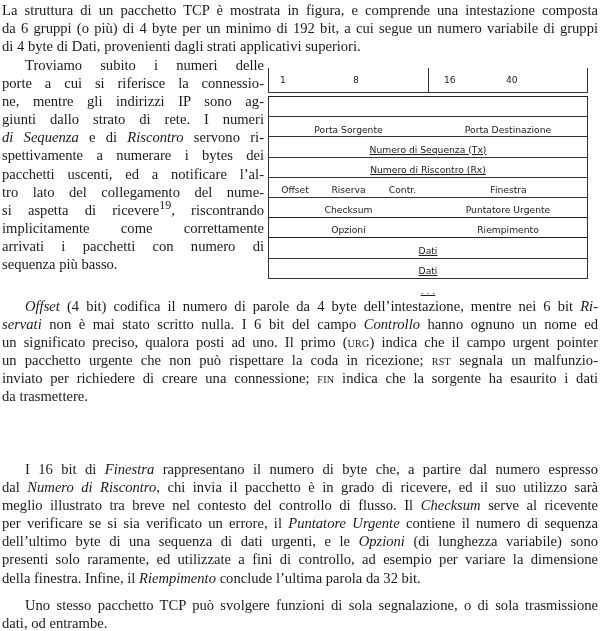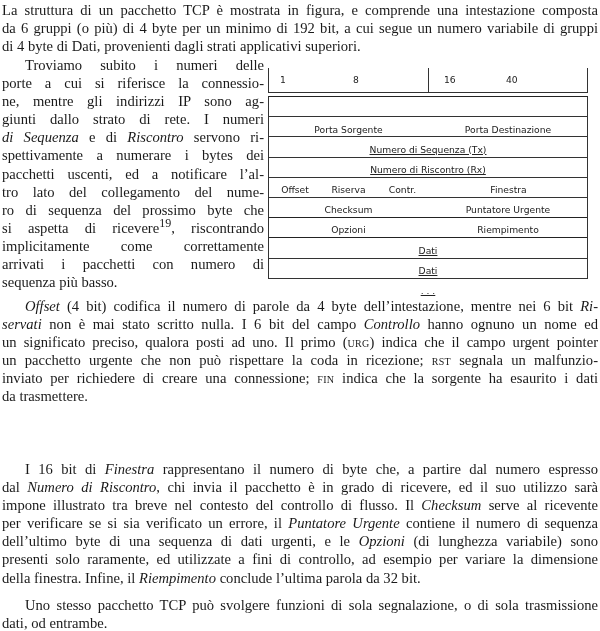--- a/index.html
+++ b/index.html
@@ -69,21 +69,20 @@
 
 <div class="p" id="p2">
   <span class="line indent">Troviamo subito i numeri delle</span>
   <span class="line">porte a cui si riferisce la connessio-</span>
   <span class="line">ne, mentre gli indirizzi IP sono ag-</span>
   <span class="line">giunti dallo strato di rete.  I numeri</span>
   <span class="line"><em>di Sequenza</em><span> e di </span><em>Riscontro</em><span> servono ri-</span></span>
   <span class="line">spettivamente a numerare i bytes dei</span>
   <span class="line">pacchetti uscenti, ed a notificare l’al-</span>
   <span class="line">tro lato del collegamento del nume-</span>
-  <span class="line">ro di sequenza del prossimo byte che</span>
   <span class="line"><span>si aspetta di ricevere</span><sup>19</sup><span>, riscontrando</span></span>
   <span class="line">implicitamente come correttamente</span>
   <span class="line">arrivati i pacchetti con numero di</span>
   <span class="line last">sequenza più basso.</span>
 </div>
 
 <div class="tcp">
   <div class="bits">
     <span style="left:11px">1</span>
     <span style="left:84px">8</span>
@@ -133,21 +132,21 @@
   <span class="line"><em>servati</em><span> non è mai stato scritto nulla.  I 6 bit del campo </span><em>Controllo</em><span> hanno ognuno un nome ed</span></span>
   <span class="line"><span>un significato preciso, qualora posti ad uno. Il primo (</span><span class="sc">URG</span><span>) indica che il campo urgent pointer</span></span>
   <span class="line"><span>un pacchetto urgente che non può rispettare la coda in ricezione; </span><span class="sc">RST</span><span> segnala un malfunzio-</span></span>
   <span class="line"><span>inviato per richiedere di creare una connessione; </span><span class="sc">FIN</span><span> indica che la sorgente ha esaurito i dati</span></span>
   <span class="line last">da trasmettere.</span>
 </div>
 
 <div class="p" id="p4">
   <span class="line indent"><span>I 16 bit di </span><em>Finestra</em><span> rappresentano il numero di byte che, a partire dal numero espresso</span></span>
   <span class="line"><span>dal </span><em>Numero di Riscontro</em><span>, chi invia il pacchetto è in grado di ricevere, ed il suo utilizzo sarà</span></span>
-  <span class="line"><span>impone illustrato tra breve nel contesto del controllo di flusso. Il </span><em>Checksum</em><span> serve al ricevente</span></span>
+  <span class="line"><span>meglio illustrato tra breve nel contesto del controllo di flusso. Il </span><em>Checksum</em><span> serve al ricevente</span></span>
   <span class="line"><span>per verificare se si sia verificato un errore, il </span><em>Puntatore Urgente</em><span> contiene il numero di sequenza</span></span>
   <span class="line"><span>dell’ultimo byte di una sequenza di dati urgenti, e le </span><em>Opzioni</em><span> (di lunghezza variabile) sono</span></span>
   <span class="line">presenti solo raramente, ed utilizzate a fini di controllo, ad esempio per variare la dimensione</span>
   <span class="line last"><span>della finestra. Infine, il </span><em>Riempimento</em><span> conclude l’ultima parola da 32 bit.</span></span>
 </div>
 
 <div class="p" id="p5">
   <span class="line indent">Uno stesso pacchetto TCP può svolgere funzioni di sola segnalazione, o di sola trasmissione</span>
   <span class="line last">dati, od entrambe.</span>
 </div>

